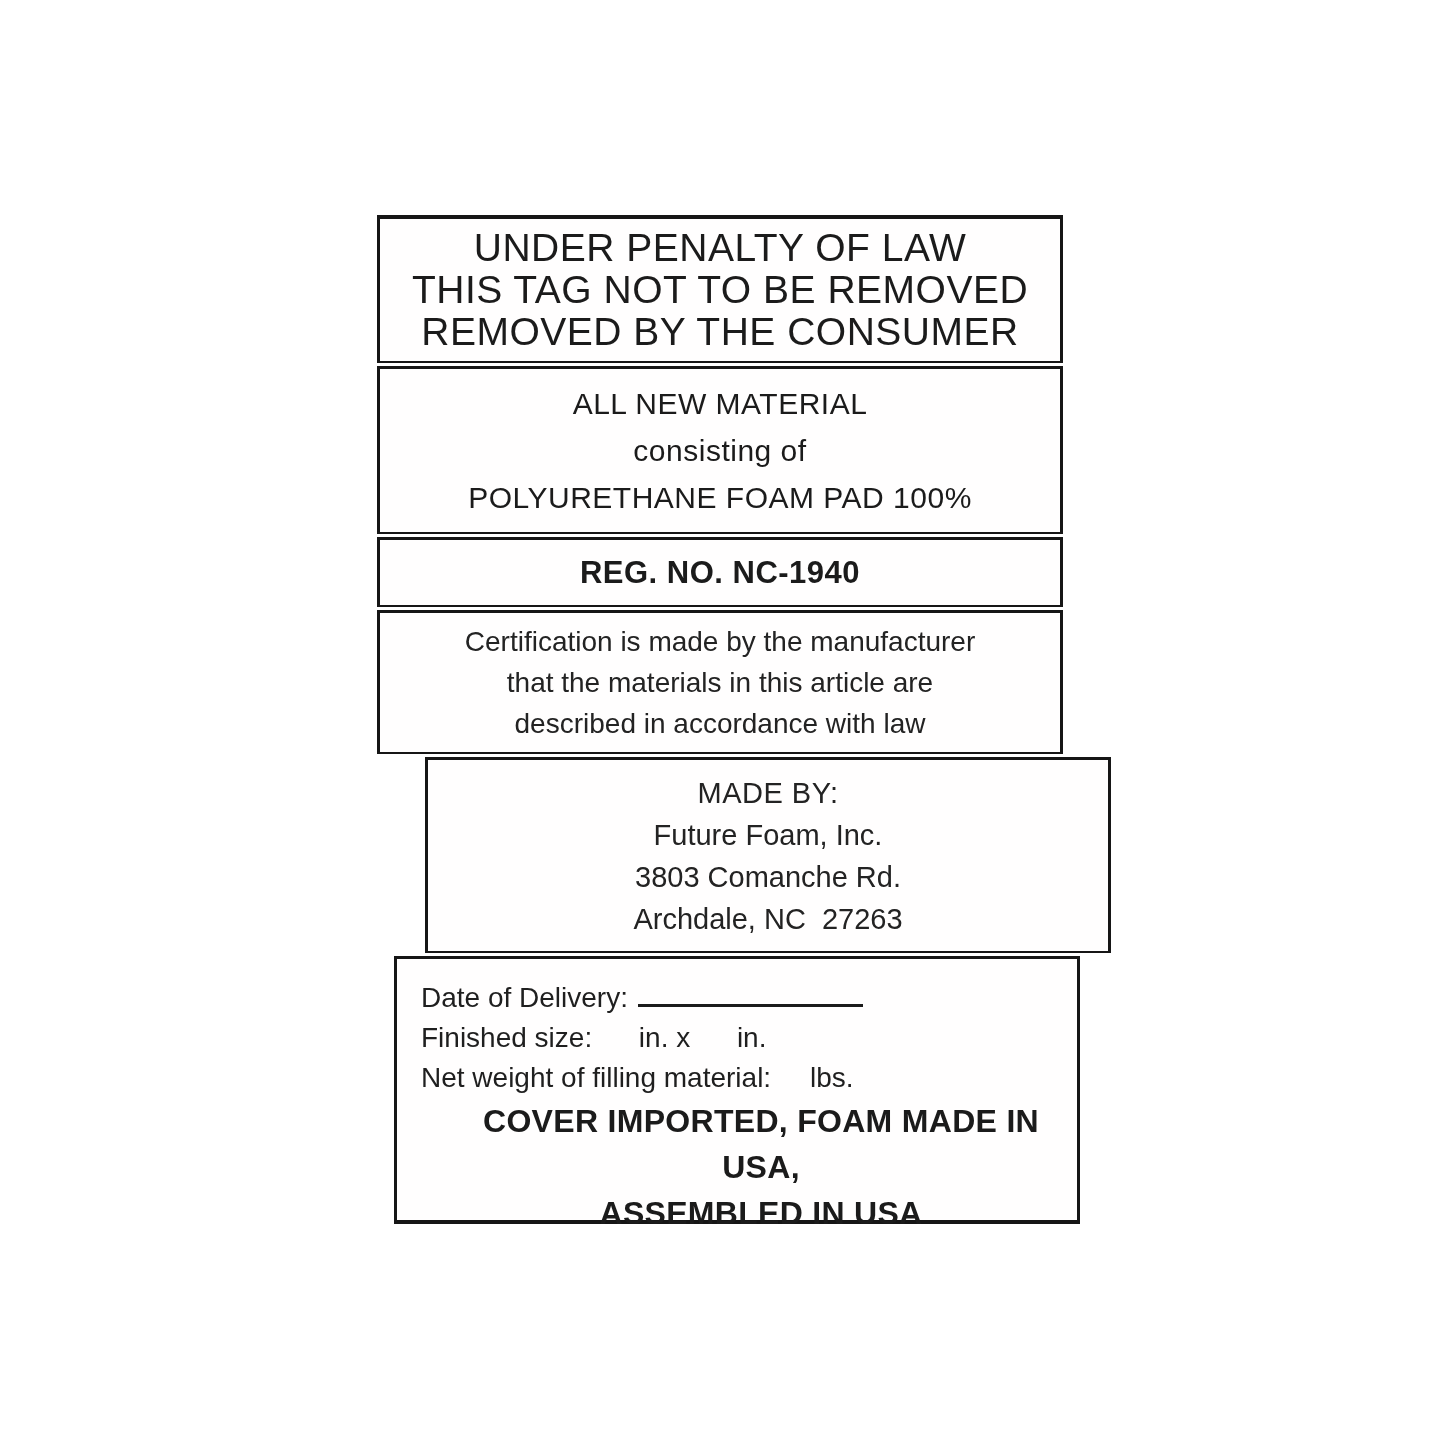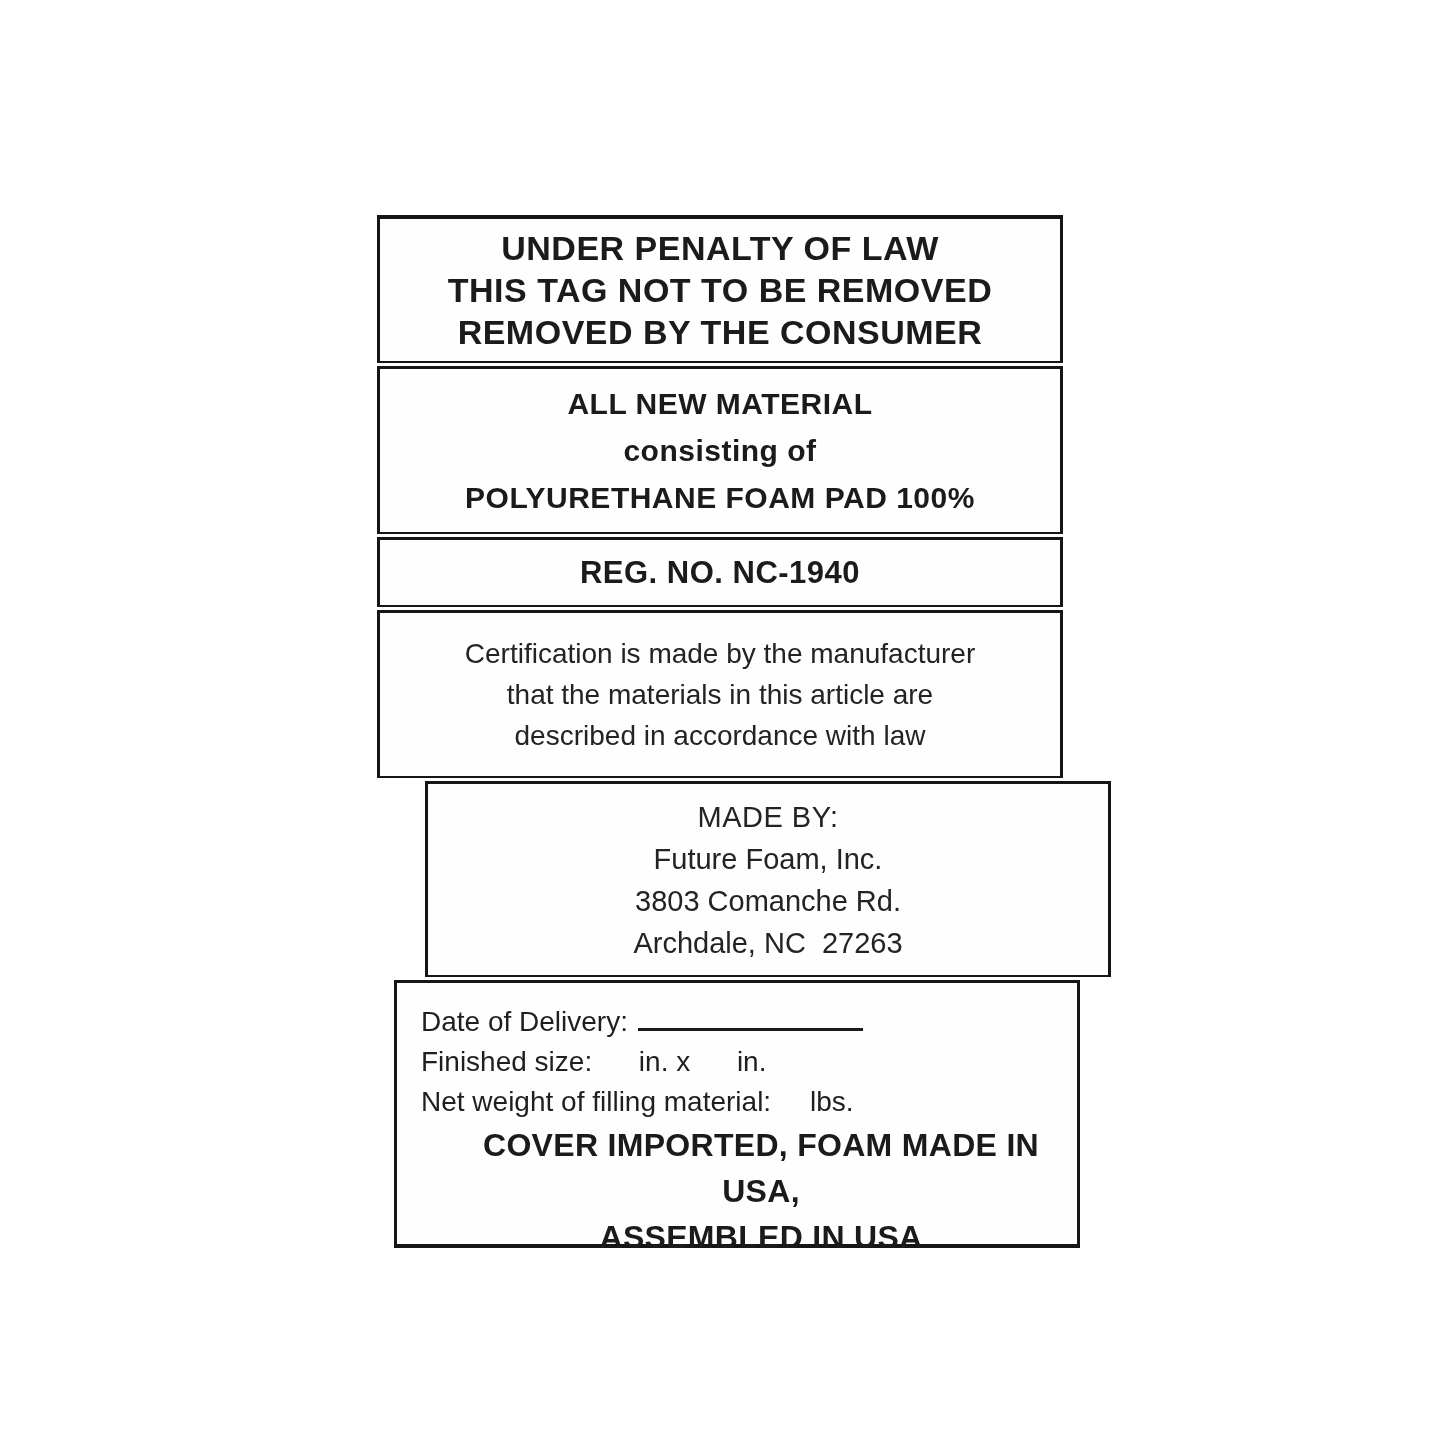--- a/index.html
+++ b/index.html
@@ -32,31 +32,31 @@
     align-items: center;
     justify-content: center;
     text-align: center;
     width: 100%;
   }
   .box:first-child { border-top-width: 4px; }
   .box:last-child { border-bottom-width: 4px; margin-left: 17px; }
   .line { white-space: pre-wrap; }
   .penalty-box { height: 148px; }
   .penalty-box .line {
-    font-weight: bold; font-size: 34px; line-height: 42px; letter-spacing: 0.5px;
+    font-weight: normal; font-size: 39px; line-height: 42px; letter-spacing: 0.5px;
   }
   .material-box { height: 168px; }
   .material-box .line {
-    font-weight: bold; font-size: 30px; line-height: 47px; letter-spacing: 0.5px;
+    font-weight: normal; font-size: 30px; line-height: 47px; letter-spacing: 0.5px;
   }
   .reg-box { height: 70px; }
   .reg-box .line {
     font-weight: bold; font-size: 31px; letter-spacing: 0.5px;
   }
-  .cert-box { height: 168px; }
+  .cert-box { height: 144px; }
   .cert-box .line {
     font-weight: 400; font-size: 28px; line-height: 41px; color: #232323;
   }
   .madeby-box { height: 196px; margin-left: 48px; }
   .madeby-box .heading {
     font-weight: bold; font-size: 31px; line-height: 46px; letter-spacing: 0.5px;
   }
   .madeby-box .line {
     font-weight: 400; font-size: 29px; line-height: 42px; color: #232323;
   }

